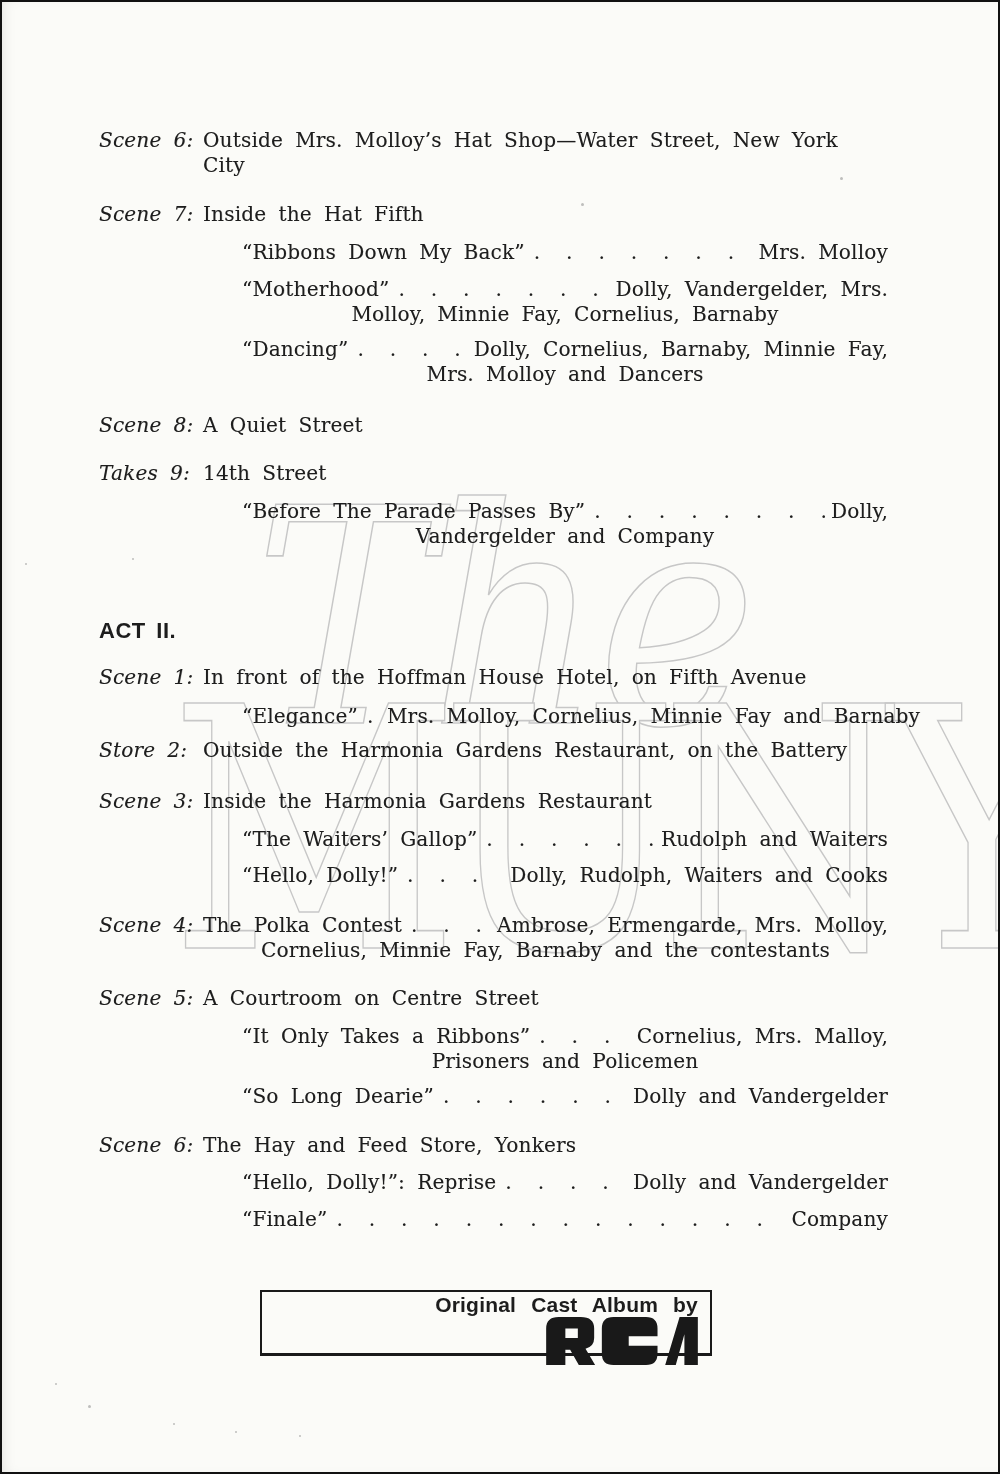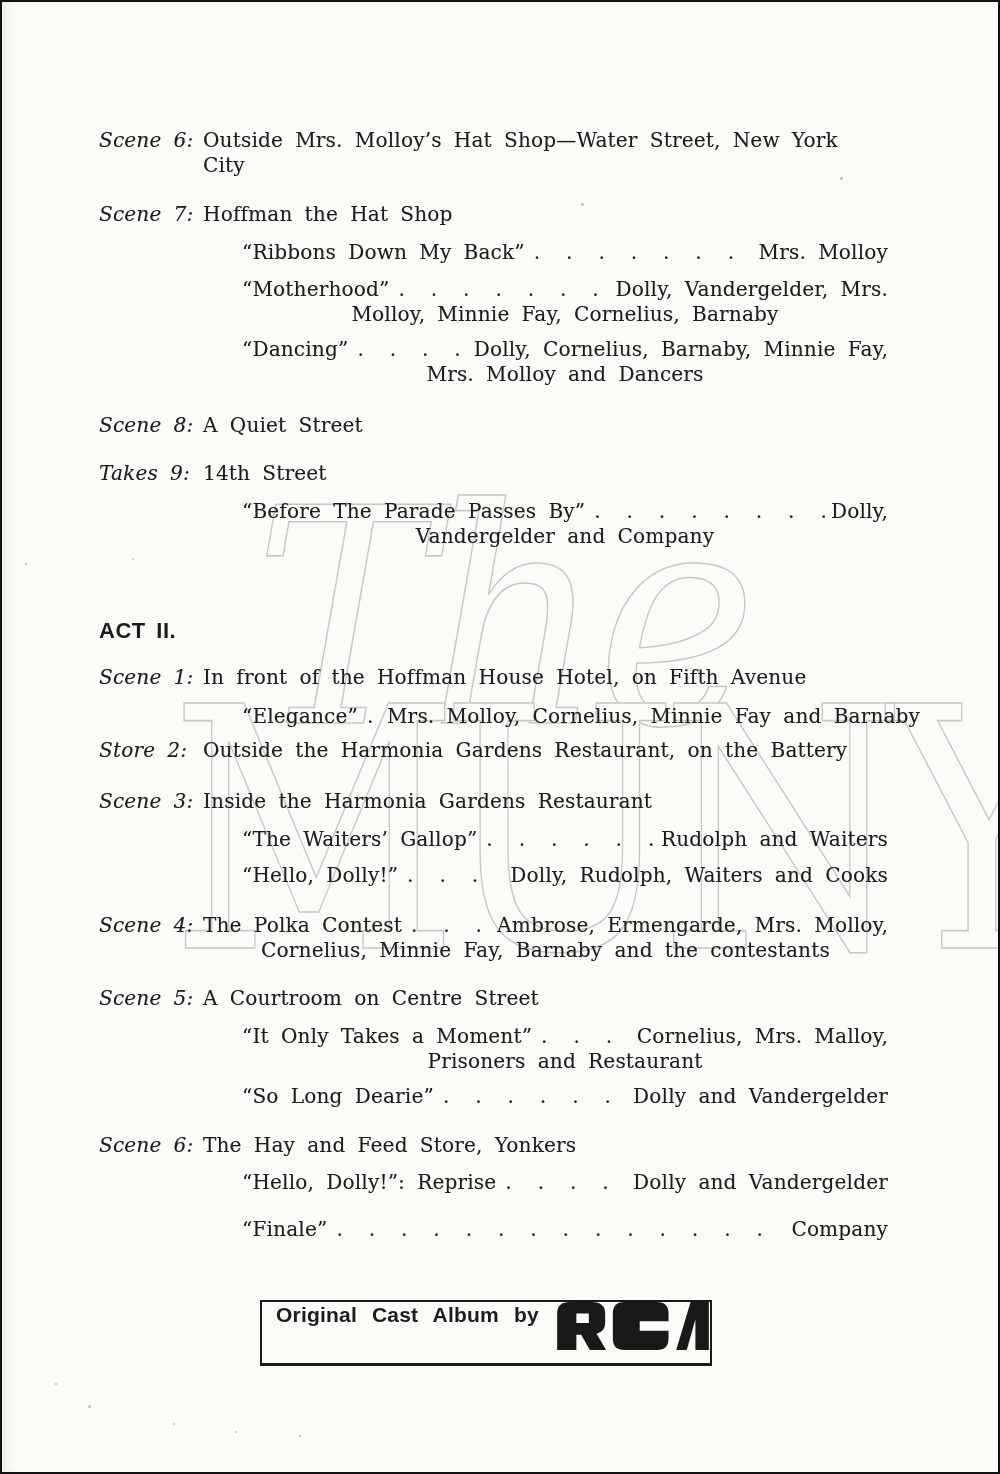--- a/index.html
+++ b/index.html
@@ -88,22 +88,23 @@
   
   .rca-box {
     margin: 58px 0 0 161px;
     width: 452px;
     height: 66px;
     box-sizing: border-box;
     border: 2px solid #1a1a1a;
     border-bottom-width: 3px;
     background: #fbfbf8;
     display: flex;
-    align-items: flex-start;
+    align-items: flex-end;
     padding: 0 12px 0 14px;
+    flex-direction: column;
   }
   .rca-caption {
     font-family: "Liberation Sans", sans-serif;
     font-weight: bold;
     font-size: 21px;
     letter-spacing: 0.2px;
     word-spacing: 9px;
     white-space: nowrap;
     text-shadow: none;
   }
@@ -139,21 +140,21 @@
 
   <div class="content">
 
     <div class="scene">
       <div class="scene-label">Scene 6:</div>
       <div class="scene-desc">Outside Mrs. Molloy’s Hat Shop—Water Street, New York City</div>
     </div>
 
     <div class="scene" style="margin-top:24px">
       <div class="scene-label">Scene 7:</div>
-      <div class="scene-desc">Hoffman the Hat Shop</div>
+      <div class="scene-desc">Inside the Hat Fifth</div>
     </div>
 
     <div class="song" style="margin-top:13px">
       <div class="song-line">
         <span class="song-title">“Ribbons Down My Back”</span>
         <span class="leader">. . . . . . . . . . . . . . . . . . . . . . . . . . . . . . . . . . . . . . . . . . . . . . . . . . . . . . . . . . . .</span>
         <span class="cast">Mrs. Molloy</span>
       </div>
     </div>
 
@@ -247,25 +248,25 @@
       </div>
     </div>
 
     <div class="scene" style="margin-top:23px">
       <div class="scene-label">Scene 5:</div>
       <div class="scene-desc">A Courtroom on Centre Street</div>
     </div>
 
     <div class="song" style="margin-top:13px">
       <div class="song-line">
-        <span class="song-title">“It Only Takes a Moment”</span>
+        <span class="song-title">“It Only Takes a Ribbons”</span>
         <span class="leader">. . . . . . . . . . . . . . . . . . . . . . . . . . . . . . . . . . . . . . . . . . . . . . . . . . . . . . . . . . . .</span>
         <span class="cast">Cornelius, Mrs. Malloy,</span>
       </div>
-      <div class="cast-cont">Prisoners and Restaurant</div>
+      <div class="cast-cont">Prisoners and Policemen</div>
     </div>
 
     <div class="song" style="margin-top:10px">
       <div class="song-line">
         <span class="song-title">“So Long Dearie”</span>
         <span class="leader">. . . . . . . . . . . . . . . . . . . . . . . . . . . . . . . . . . . . . . . . . . . . . . . . . . . . . . . . . . . .</span>
         <span class="cast">Dolly and Vandergelder</span>
       </div>
     </div>
 
@@ -275,21 +276,21 @@
     </div>
 
     <div class="song" style="margin-top:12px">
       <div class="song-line">
         <span class="song-title">“Hello, Dolly!”: Reprise</span>
         <span class="leader">. . . . . . . . . . . . . . . . . . . . . . . . . . . . . . . . . . . . . . . . . . . . . . . . . . . . . . . . . . . .</span>
         <span class="cast">Dolly and Vandergelder</span>
       </div>
     </div>
 
-    <div class="song" style="margin-top:22px">
+    <div class="song" style="margin-top:12px">
       <div class="song-line">
         <span class="song-title">“Finale”</span>
         <span class="leader">. . . . . . . . . . . . . . . . . . . . . . . . . . . . . . . . . . . . . . . . . . . . . . . . . . . . . . . . . . . .</span>
         <span class="cast">Company</span>
       </div>
     </div>
 
     <div class="rca-box">
       <span class="rca-caption">Original Cast Album by</span>
       <span class="rca-logo" aria-label="RCA">

